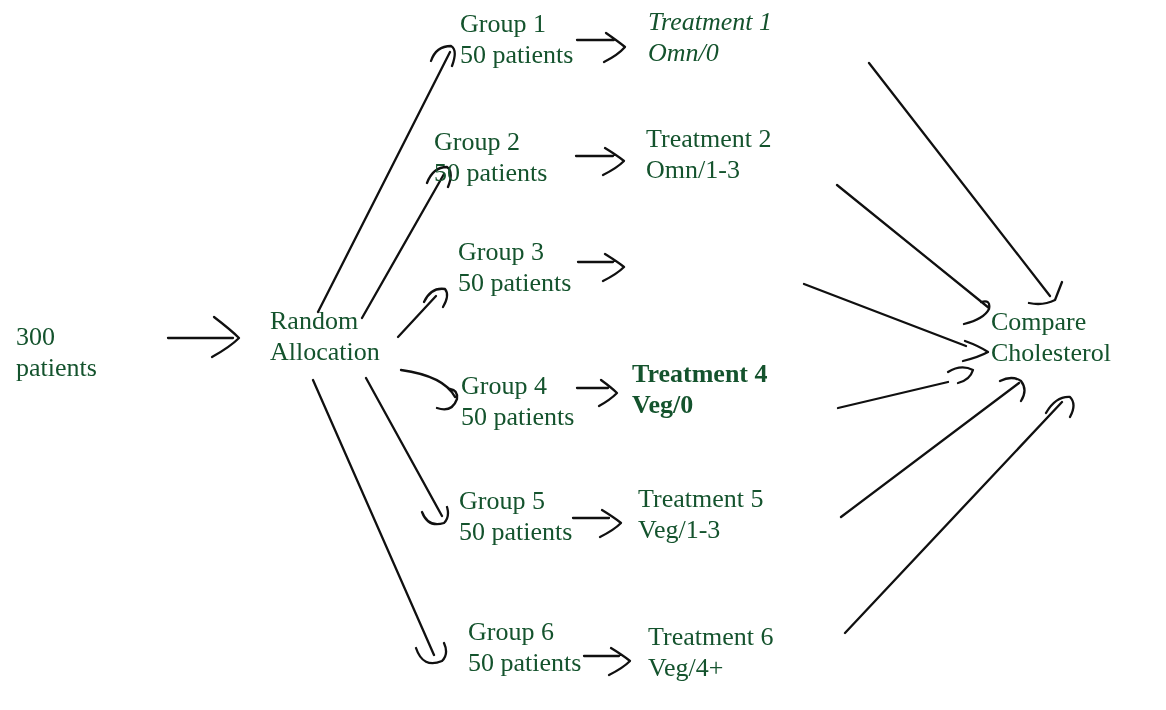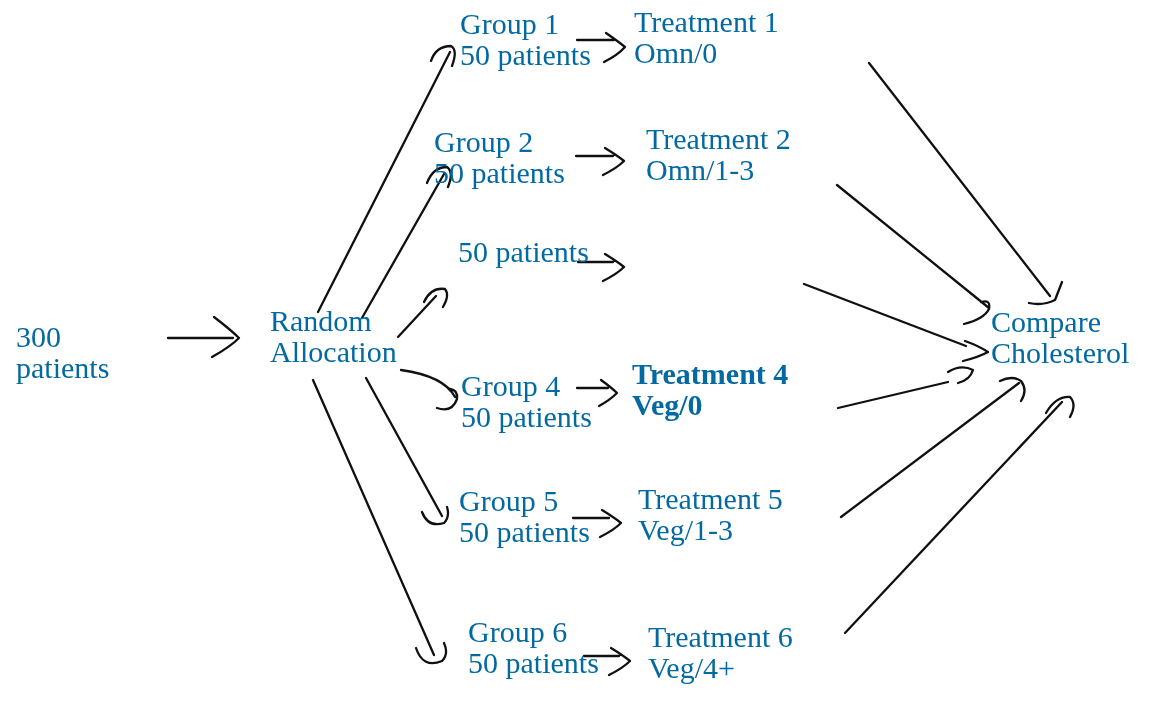--- a/index.html
+++ b/index.html
@@ -11,24 +11,24 @@
     overflow: hidden;
     font-family: "Liberation Serif", serif;
     color: #101010;
   }
   .arrows {
     position: absolute;
     left: 0; top: 0;
   }
   .node {
     position: absolute;
-    font-size: 30px;
+    font-size: 26px;
     line-height: 31px;
     white-space: nowrap;
-    color: #0369a1;
+    color: #14532d;
   }
   .node div { min-height: 31px; }
 </style>
 </head>
 <body>
 
 <div class="canvas">
 
   <svg class="arrows" width="1166" height="710" viewBox="0 0 1166 710">
     <g stroke="#101010" stroke-width="2.3" fill="none" stroke-linecap="round" stroke-linejoin="round">
@@ -70,36 +70,37 @@
 
   <div class="node" style="left:460px; top:8px;">
     <div>Group 1</div>
     <div>50 patients</div>
   </div>
   <div class="node" style="left:434px; top:126px;">
     <div>Group 2</div>
     <div>50 patients</div>
   </div>
   <div class="node" style="left:458px; top:236px;">
+    <div>Group 3</div>
     <div>50 patients</div>
   </div>
   <div class="node" style="left:461px; top:370px;">
     <div>Group 4</div>
     <div>50 patients</div>
   </div>
   <div class="node" style="left:459px; top:485px;">
     <div>Group 5</div>
     <div>50 patients</div>
   </div>
   <div class="node" style="left:468px; top:616px;">
     <div>Group 6</div>
     <div>50 patients</div>
   </div>
 
-  <div class="node" style="left:634px; top:6px;">
+  <div class="node" style="left:648px; top:6px;font-style:italic;">
     <div>Treatment 1</div>
     <div>Omn/0</div>
   </div>
   <div class="node" style="left:646px; top:123px;">
     <div>Treatment 2</div>
     <div>Omn/1-3</div>
   </div>
   <div class="node" style="left:632px; top:358px;font-weight:bold;">
     <div>Treatment 4</div>
     <div>Veg/0</div>

